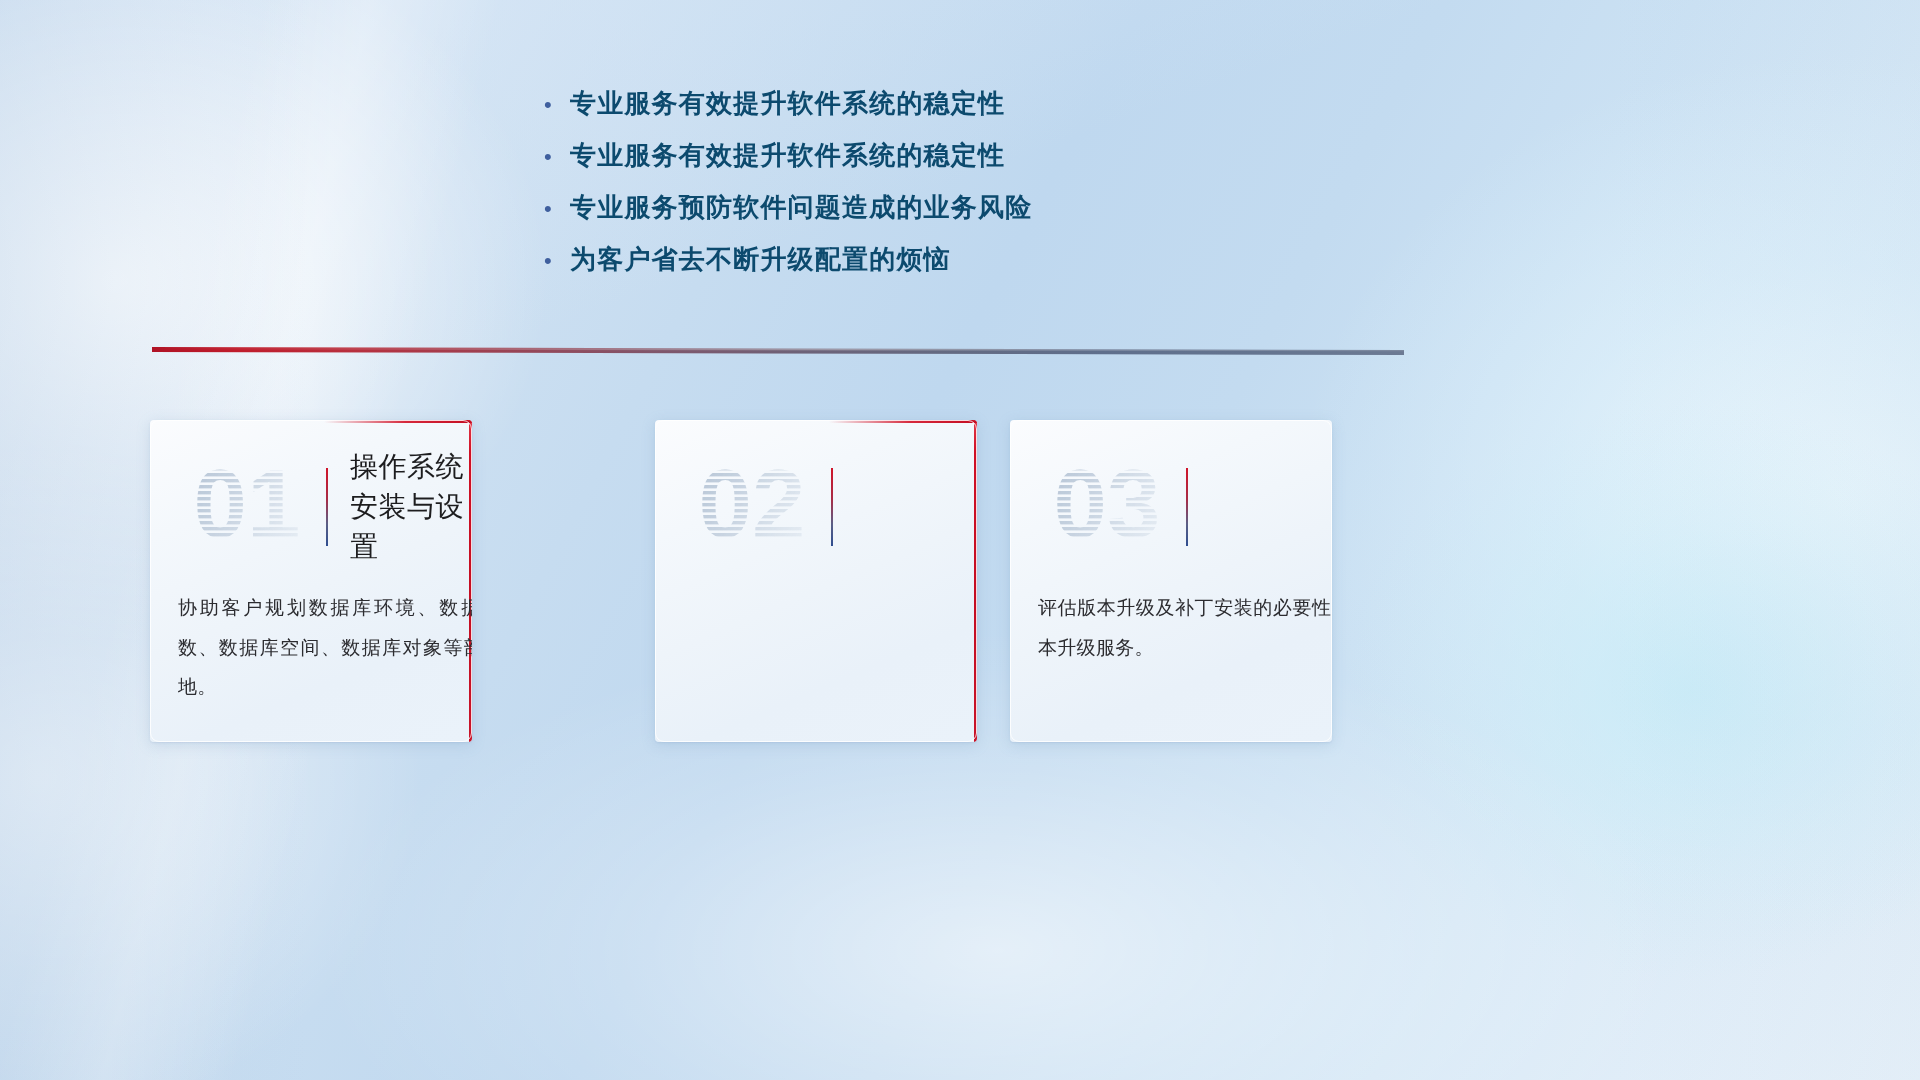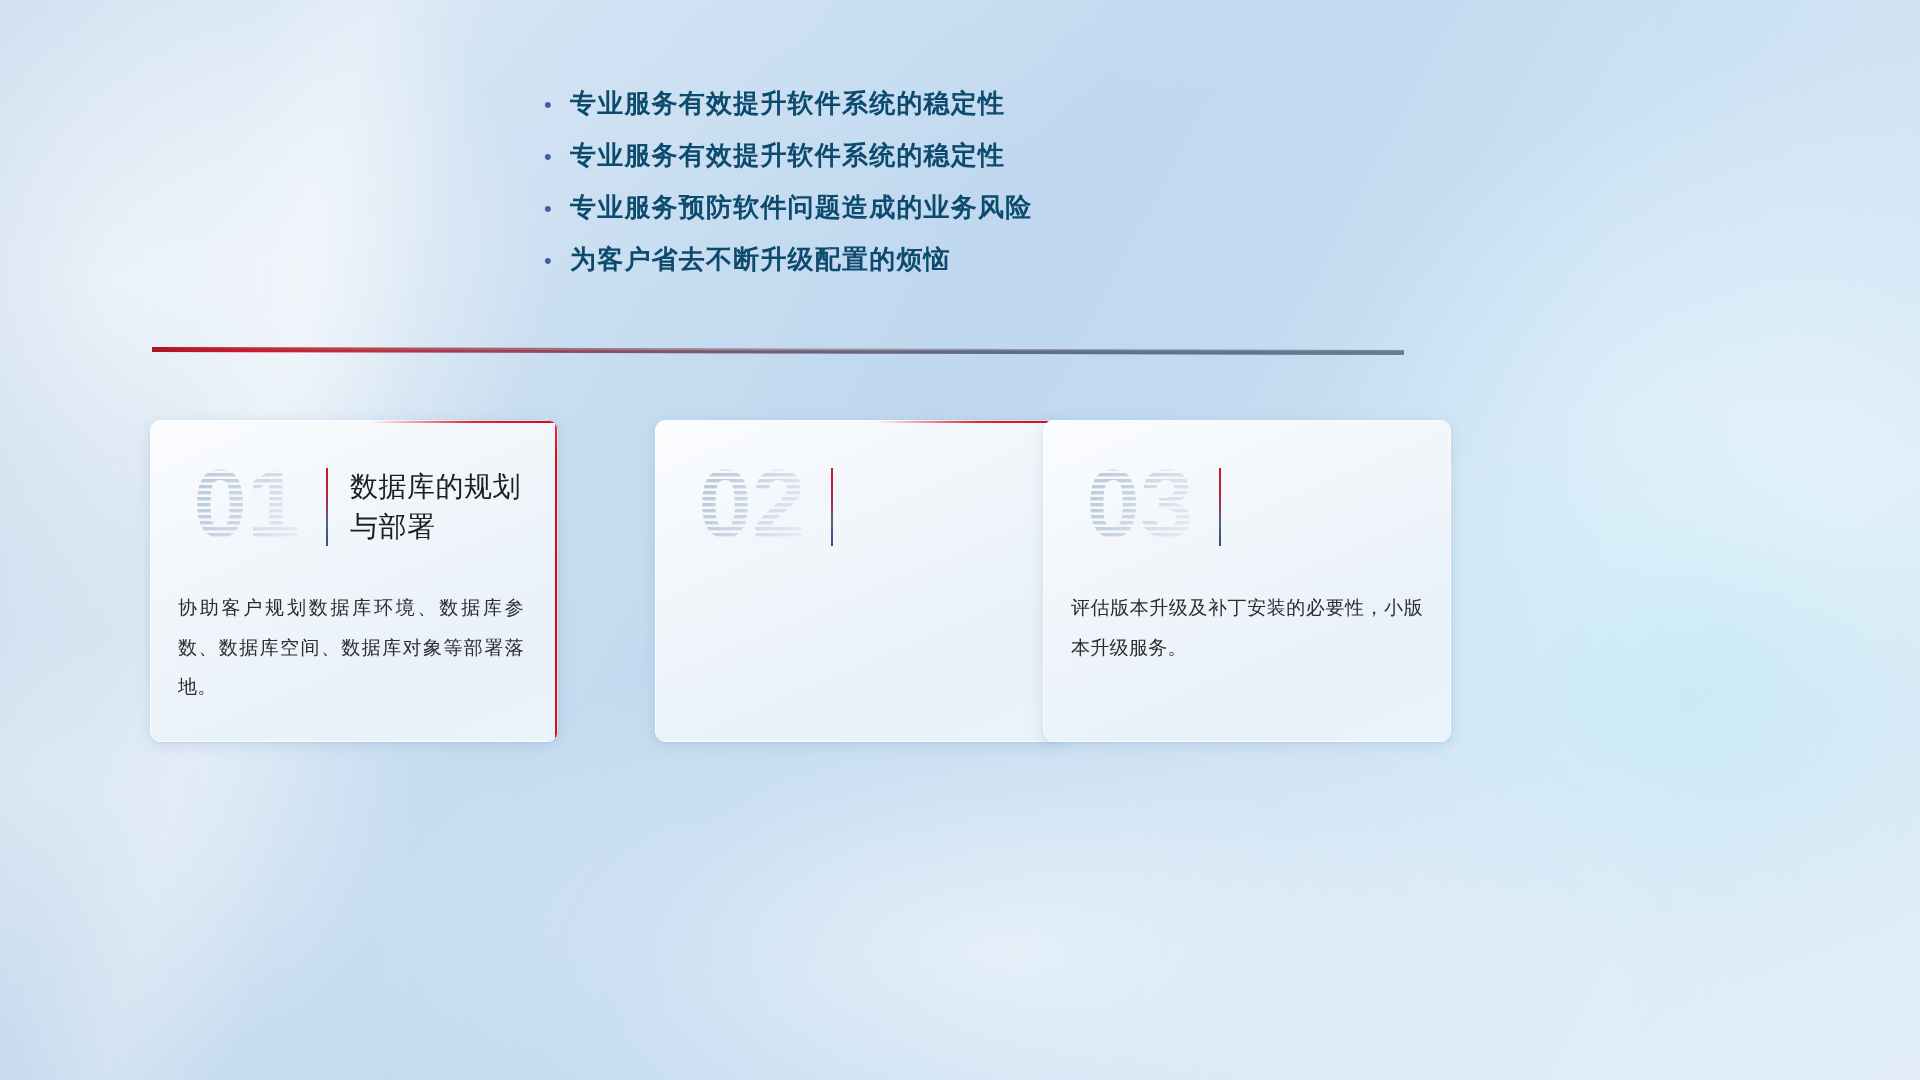--- a/index.html
+++ b/index.html
@@ -94,30 +94,30 @@
     position:absolute; left:0; top:3px; width:100%; height:8px;
     background:linear-gradient(90deg,
       rgba(255,255,255,0) 0%, rgba(255,255,255,.18) 30%,
       rgba(255,255,255,.34) 55%, rgba(255,255,255,.10) 100%);
     clip-path:polygon(0 0, 100% 38%, 100% 52%, 0 30%);
   }
 
   
   .cards { position:absolute; left:150px; top:420px; width:1310px; height:330px; }
   .card {
-    position:absolute; top:0; width:408px; height:322px;
-    border-radius:11px;
+    position:absolute; top:0; width:322px; height:322px;
+    border-radius:4px;
     background:linear-gradient(157deg,
       #fbfcfe 0%, #f4f8fc 26%, #eef4fa 52%, #e9f1f9 74%, #eaf2fa 100%);
     box-shadow:0 3px 14px rgba(110,145,185,.22), 0 1px 2px rgba(110,145,185,.16);
     overflow:hidden;
   }
   .card.c1 { left:0; }
   .card.c2 { left:465px;margin-left:40px; }
-  .card.c3 { left:893px;padding-left:24px; }
+  .card.c3 { left:860px;padding-left:24px; }
   .card-accent {
     position:absolute; right:0; top:0; width:3px; height:100%;
     background:linear-gradient(180deg,#e23a4a 0%, #cf1026 10%, #c40d22 55%, #c8142a 100%);
   }
   .card-accent-top {
     position:absolute; right:0; top:0; height:3px; width:46%;
     background:linear-gradient(90deg, rgba(200,16,36,0) 0%, #d6293c 55%, #c40d22 100%);
   }
   .card-hairline {
     position:absolute; inset:0; border-radius:9px;
@@ -214,21 +214,21 @@
             <mask id="m1">
                 <rect width="150" height="104" fill="url(#fade1)"></rect>
               </mask>
           </defs>
           <g mask="url(#m1)" opacity="0.85">
             <text x="75" y="82" text-anchor="middle" font-family="Liberation Sans, sans-serif" font-size="96" font-weight="700" fill="url(#stripes1)">01</text>
           </g>
         </svg>
       </div>
       <div class="card-bar"></div>
-      <div class="card-title">数据库的规划与部署</div>
+      <div class="card-title">操作系统安装与设置</div>
     </div>
     <div class="card-body">协助客户规划数据库环境、数据库参数、数据库空间、数据库对象等部署落地。</div>
   </div>
 
   <div class="card c2">
     <div class="card-accent"></div>
     <div class="card-accent-top"></div>
     <div class="card-hairline"></div>
     <div class="card-head">
       <div class="card-num">

